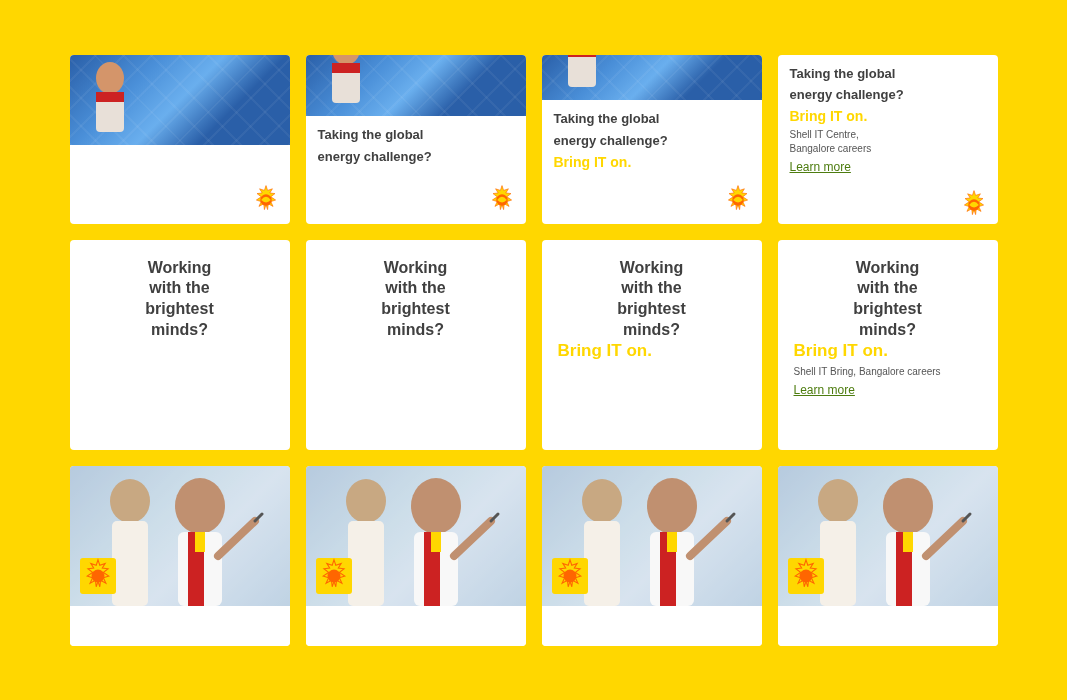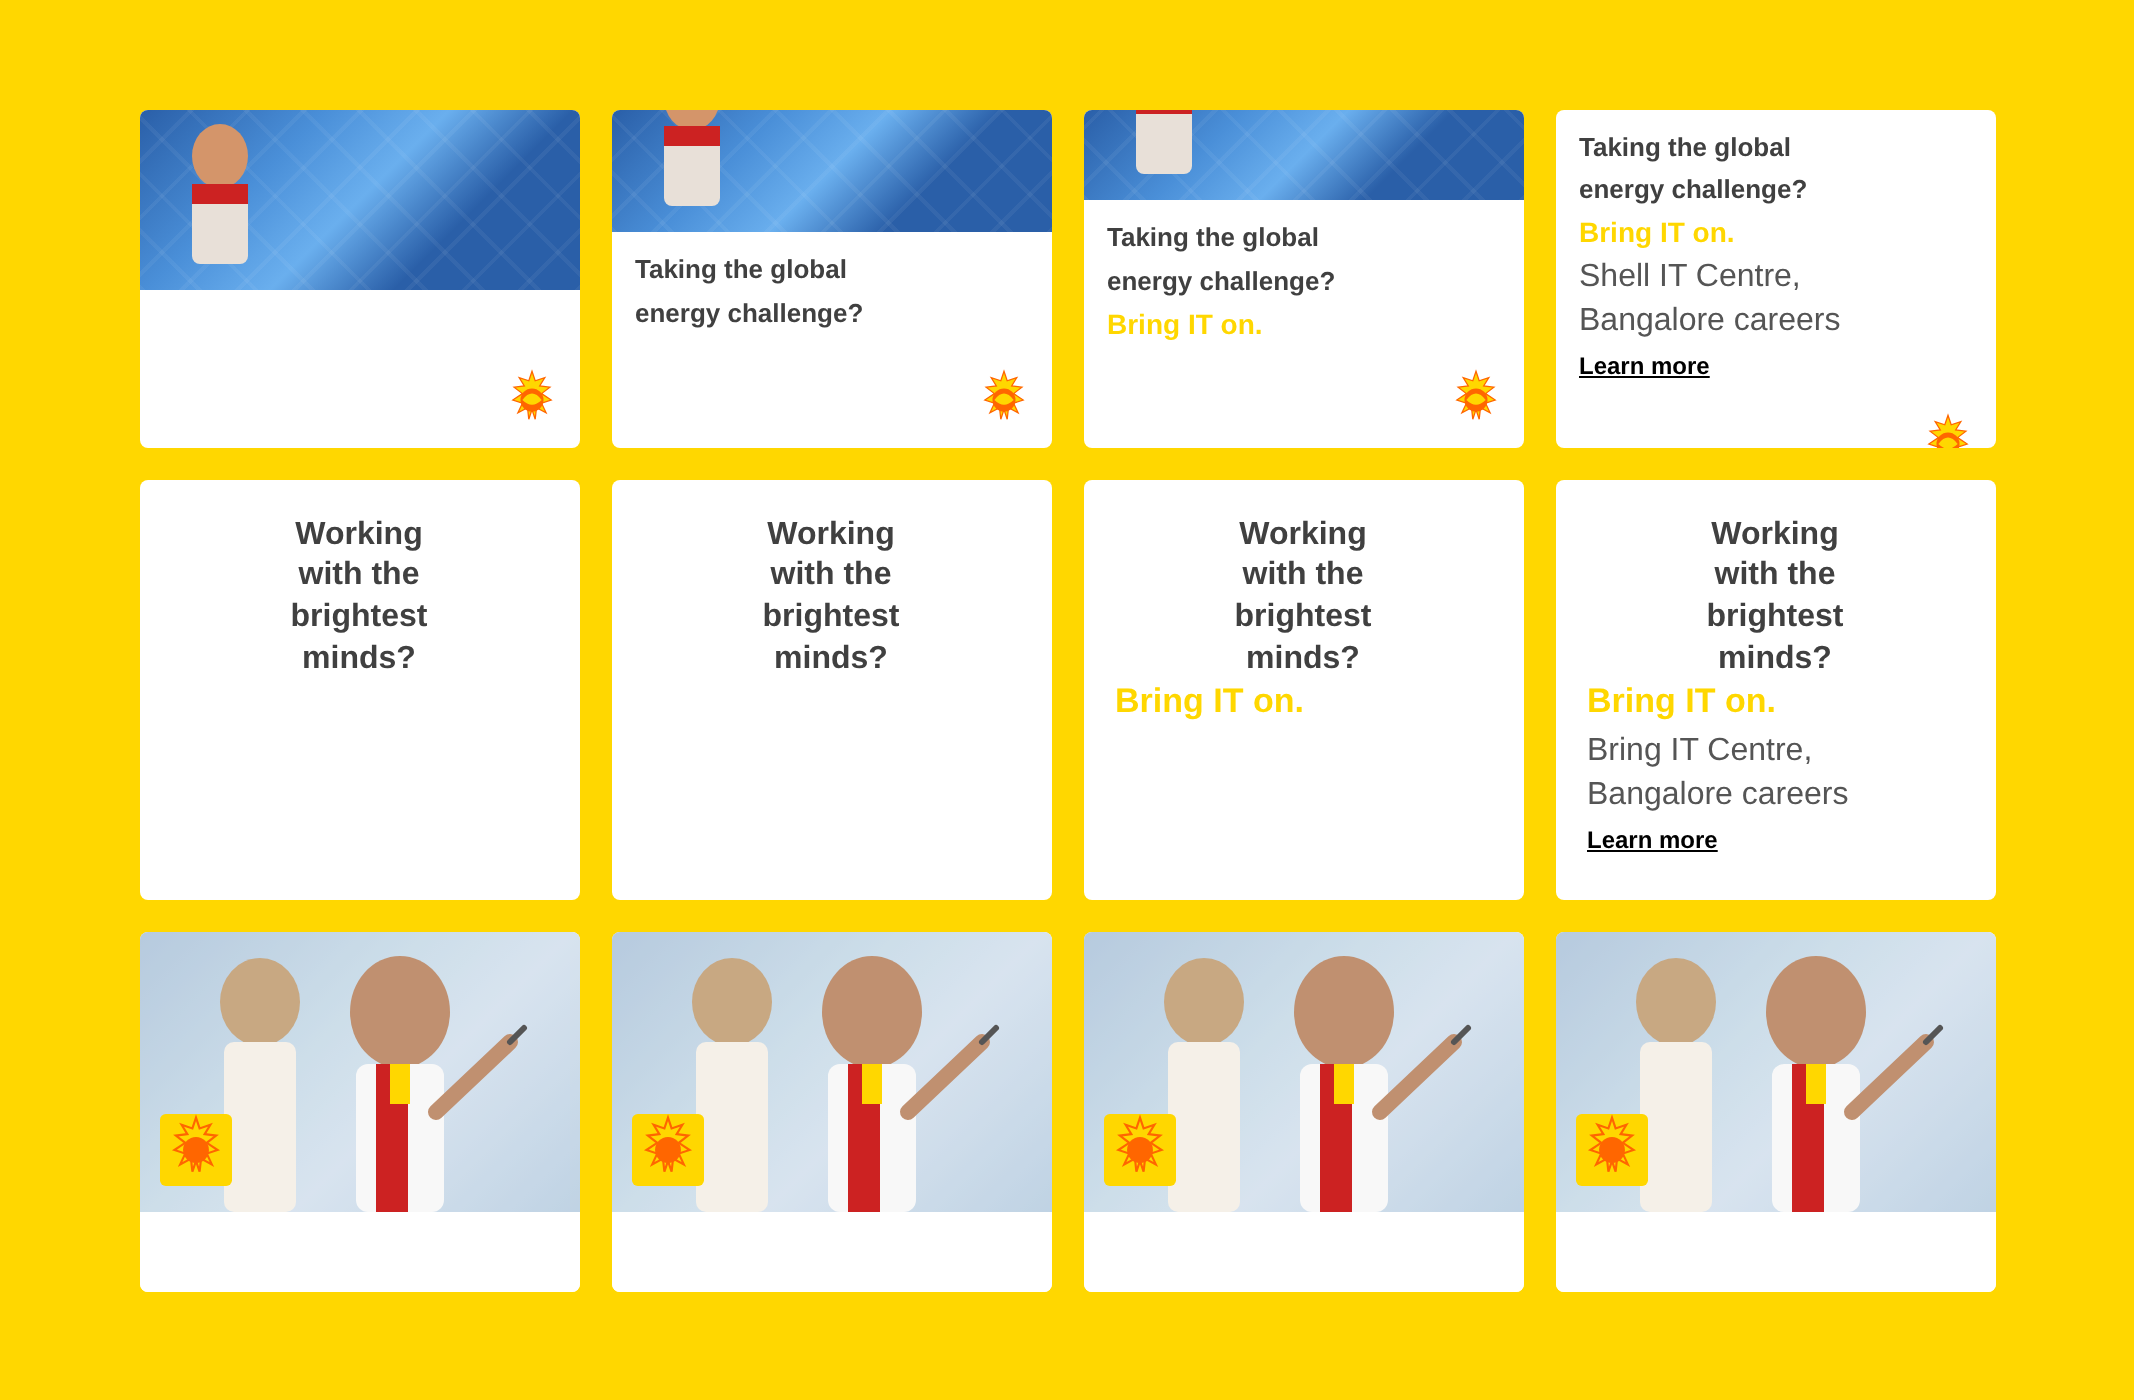--- a/index.html
+++ b/index.html
@@ -98,30 +98,30 @@
 
     .bring-it-on {
       font-size: 14px;
       font-weight: bold;
       color: #FFD700;
       display: block;
       margin-top: 3px;
     }
 
     .card-subtitle {
-      font-size: 16px;
+      font-size: 10px;
       color: #555;
       margin-top: 4px;
       line-height: 1.4;
     }
 
     .learn-more {
       font-size: 12px;
-      font-weight: bold;
-      color: #000000;
+      font-weight: normal;
+      color: #4d7c0f;
       text-decoration: underline;
       margin-top: 4px;
       display: inline-block;
       cursor: pointer;
     }
 
     
     .card-row2 {
       height: 210px;
     }
@@ -291,21 +291,21 @@
         <span class="bring-it-on-lg">Bring IT on.</span>
       </div>
     </div>
   </div>
 
   <div class="card card-row2">
     <div class="card-row2-body">
       <div>
         <p class="working-title">Working<br>with the<br>brightest<br>minds?</p>
         <span class="bring-it-on-lg">Bring IT on.</span>
-        <p class="card-subtitle">Bring IT Centre, Bangalore careers</p>
+        <p class="card-subtitle">Shell IT Bring, Bangalore careers</p>
         <a class="learn-more">Learn more</a>
       </div>
     </div>
   </div>
 
   <div class="card card-row3">
     <div class="card-img img-office" style="height:140px; position:relative;">
       <svg style="position:absolute;bottom:0;left:0;width:100%;height:100%;" viewBox="0 0 220 140">
 
         <ellipse cx="60" cy="35" rx="20" ry="22" fill="#c8a882"></ellipse>

